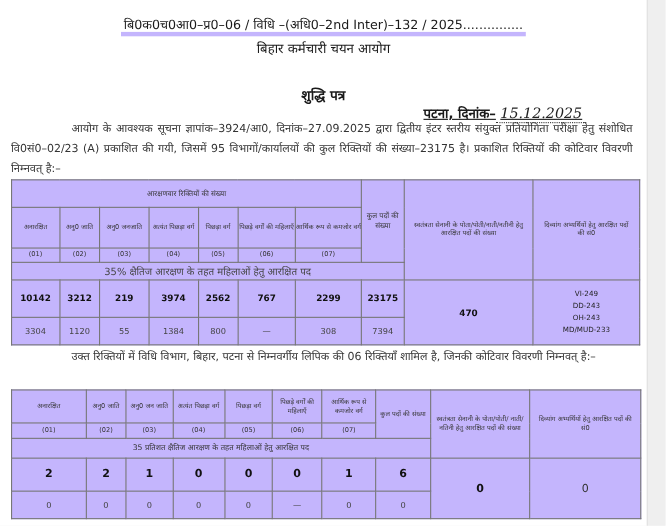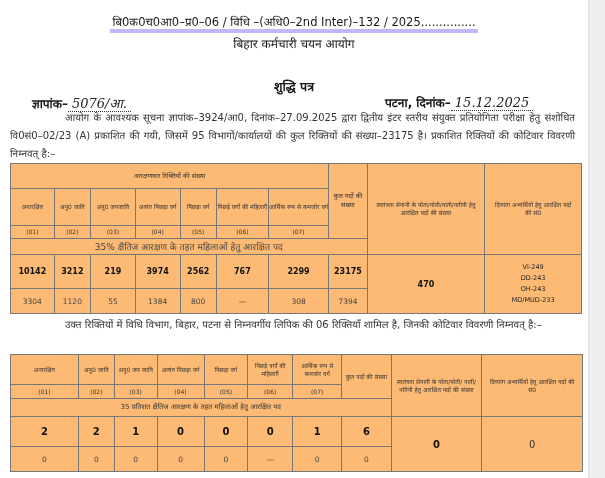--- a/index.html
+++ b/index.html
@@ -21,29 +21,29 @@
   .hdr-line {
     position:absolute; left:0; width:588px; text-align:center;
     font-size:11.5px; white-space:nowrap;
   }
   .ul { border-bottom:4px solid #c4b5fd; padding:0 2px; }
   .hdr1 { top:14px; }
   .hdr2 { top:35px; font-size:12px; }
   .hdr3 { top:53px; font-size:12px; }
   .title { position:absolute; top:78px; left:0; width:588px; text-align:center; font-size:12.5px; font-weight:bold; }
   .ref-left { position:absolute; top:94px; left:32px; font-size:12px; font-weight:bold; }
-  .ref-right { position:absolute; top:94px; left:385px; font-size:12px; font-weight:bold; }
+  .ref-right { position:absolute; top:94px; left:385px; font-size:12px; font-weight:bold;text-decoration:underline; }
   .hand { font-family:"DejaVu Serif", serif; font-style:italic; font-weight:normal; font-size:13px; border-bottom:1px dotted #333; padding:0 4px; color:#222; }
   .para {
     position:absolute; left:10px; width:565px; font-size:10px; line-height:18px; color:#333;
     text-align:justify;
   }
   .para1 { top:109px; text-indent:55px; }
   .para2 { top:316px; text-indent:55px; }
-  table { border-collapse:collapse; position:absolute; background:#fdba74; }
+  table { border-collapse:collapse; position:absolute; background:#c4b5fd; }
   td { border:1px solid #777; text-align:center; vertical-align:middle; padding:0; color:#333; }
   .t1 { left:10px; top:163px; width:572px; }
   .t2 { left:10px; top:354px; width:573px; }
   .sm { font-size:6.5px; line-height:9px; }
   .xs { font-size:6px; line-height:8px;text-align:center; }
   .num { font-size:8px; font-weight:bold; color:#111;margin-top:13px; }
   .num2 { font-size:7.5px; color:#444; }
   .big { font-size:10px; font-weight:bold; color:#111; }
   .note { font-size:9px; color:#444; }
 </style>
@@ -52,23 +52,20 @@
 
 <div class="page">
 
   <div class="hdr-line hdr1">
     <span class="ul">बि0क0च0आ0–प्र0–06 / विधि –(अधि0–2nd Inter)–132 / 2025...............</span>
   </div>
   <div class="hdr-line hdr2">बिहार कर्मचारी चयन आयोग</div>
 
   <div class="title">शुद्धि पत्र</div>
 
-  <div class="ref-left">
-    <span>ज्ञापांक–</span><span class="hand">5076/आ.</span>
-  </div>
   <div class="ref-right">
     <span>पटना, दिनांक–</span><span class="hand">15.12.2025</span>
   </div>
 
   <div class="para para1">आयोग के आवश्यक सूचना ज्ञापांक–3924/आ0, दिनांक–27.09.2025 द्वारा द्वितीय इंटर स्तरीय संयुक्त प्रतियोगिता परीक्षा हेतु संशोधित वि0सं0–02/23 (A) प्रकाशित की गयी, जिसमें 95 विभागों/कार्यालयों की कुल रिक्तियों की संख्या–23175 है। प्रकाशित रिक्तियों की कोटिवार विवरणी निम्नवत् है:–</div>
 
   <table class="t1">
     <colgroup>
       <col style="width:42px">
         <col style="width:35px">

